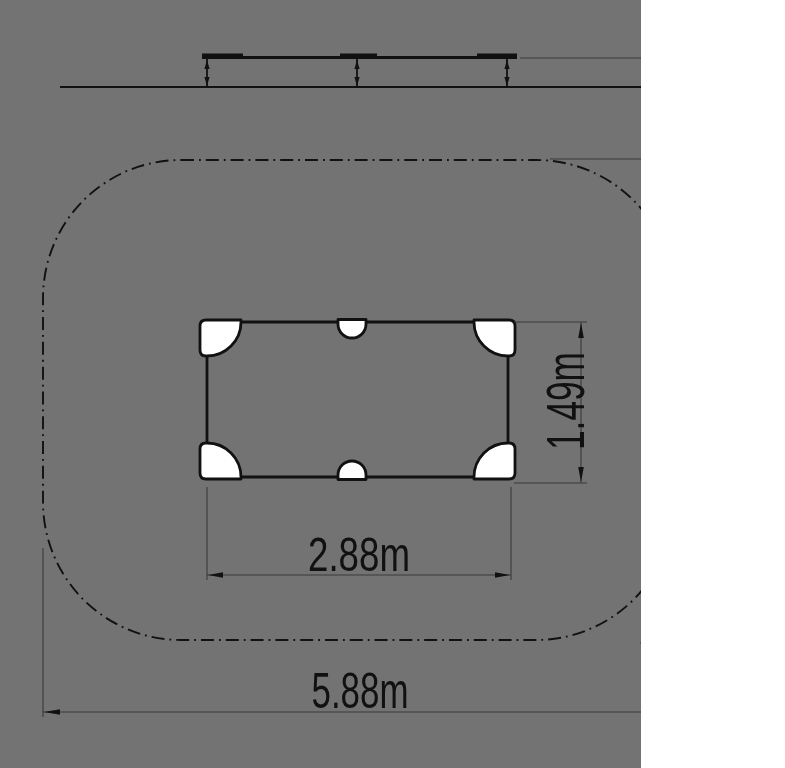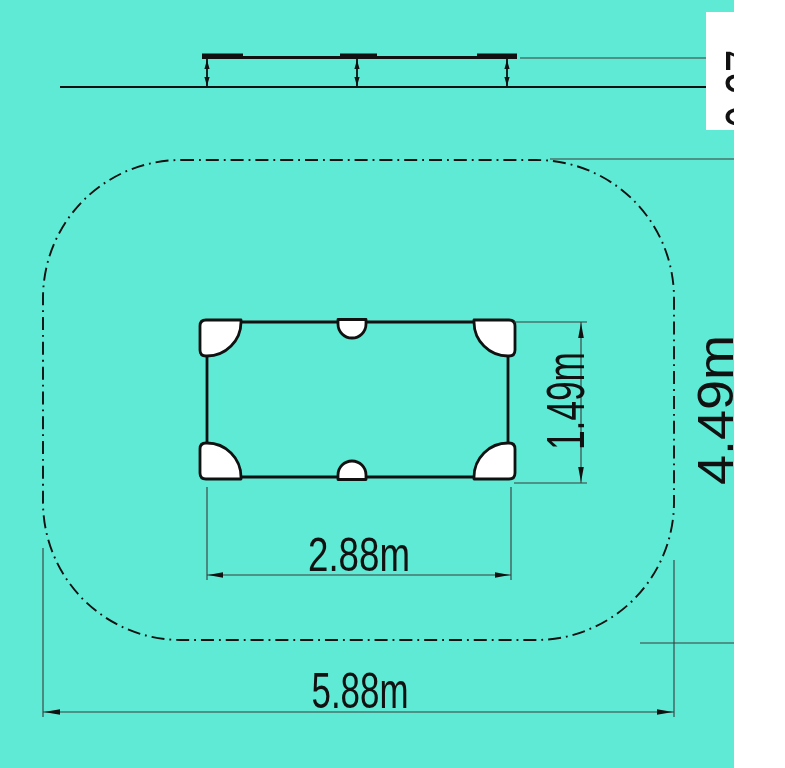--- a/index.html
+++ b/index.html
@@ -2,23 +2,23 @@
 <html><head>
 <meta charset="utf-8">
 <style>
   html, body {
     margin: 0;
     padding: 0;
     background: #ffffff;
   }
   .canvas {
     position: relative;
-    width: 734px;
+    width: 641px;
     height: 768px;
-    background: #5eead4;
+    background: #737373;
     overflow: hidden;
     font-family: "Liberation Sans", sans-serif;
   }
   svg text {
     font-family: "Liberation Sans", sans-serif;
     fill: #111111;
   }
   .thin  { stroke: #3a3a3a; stroke-width: 1.1; fill: none; }
   .pad   { stroke: #111111; stroke-width: 2.8; fill: #ffffff;
            stroke-linejoin: round; stroke-linecap: round; }

